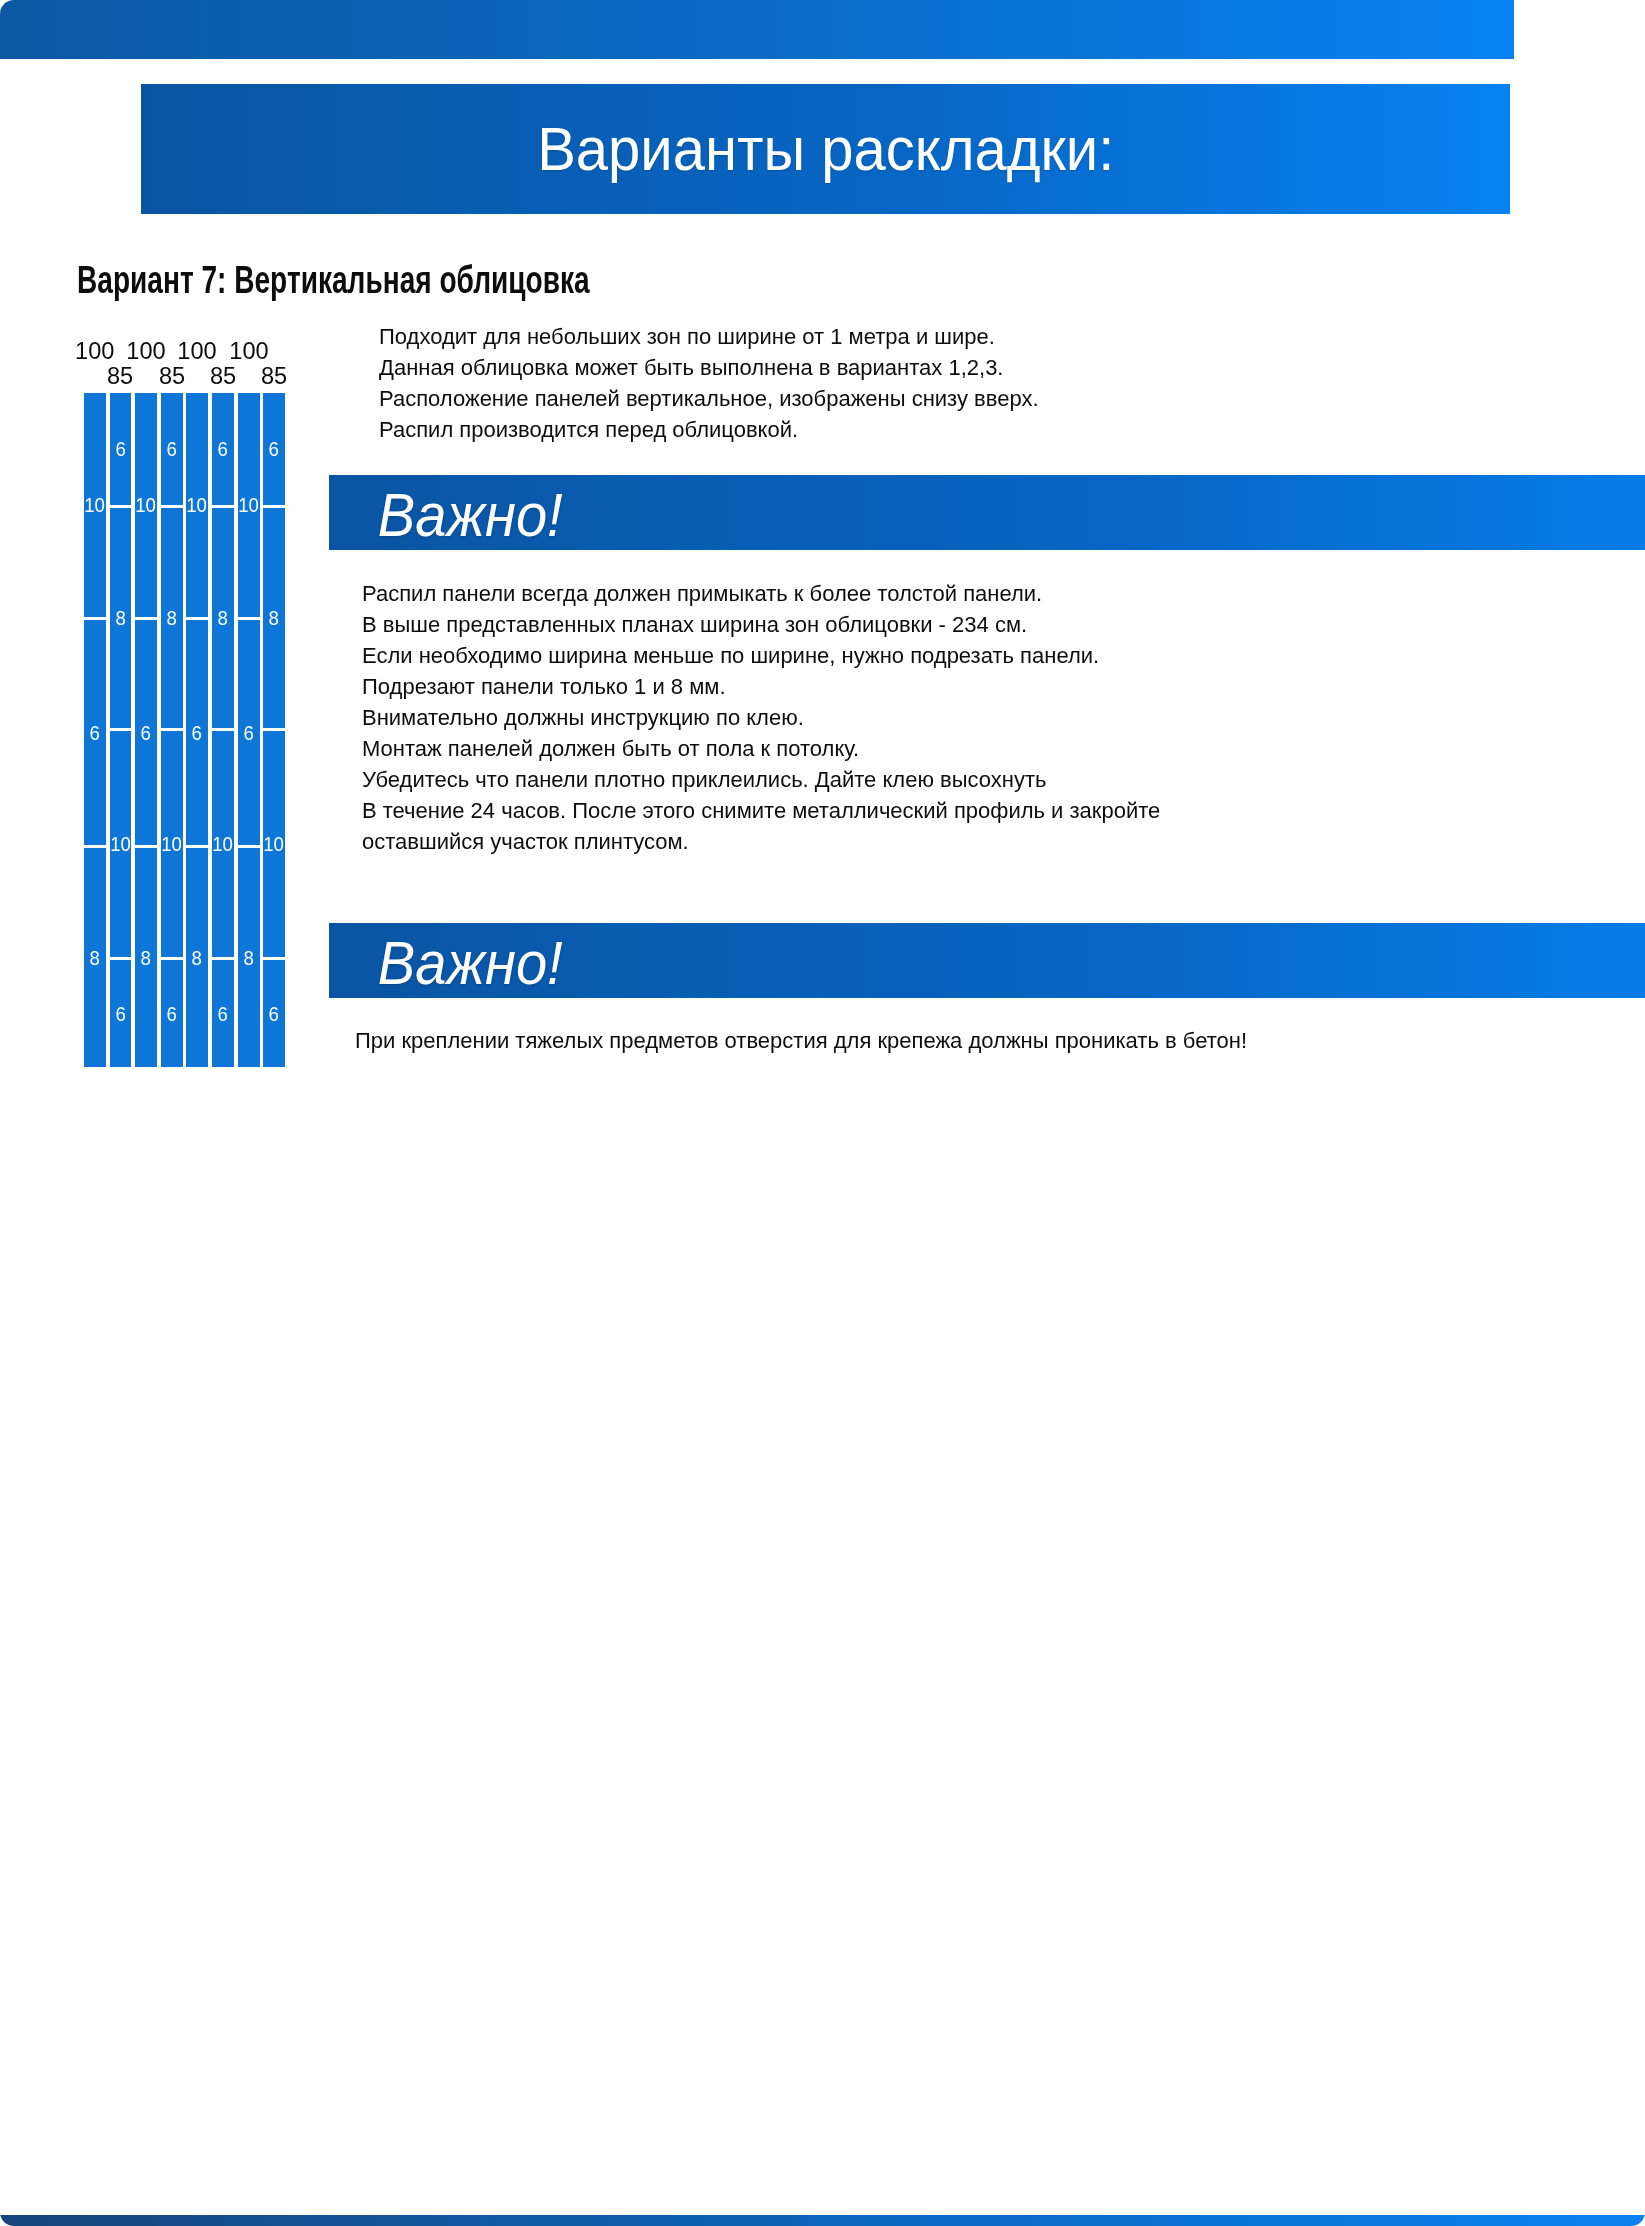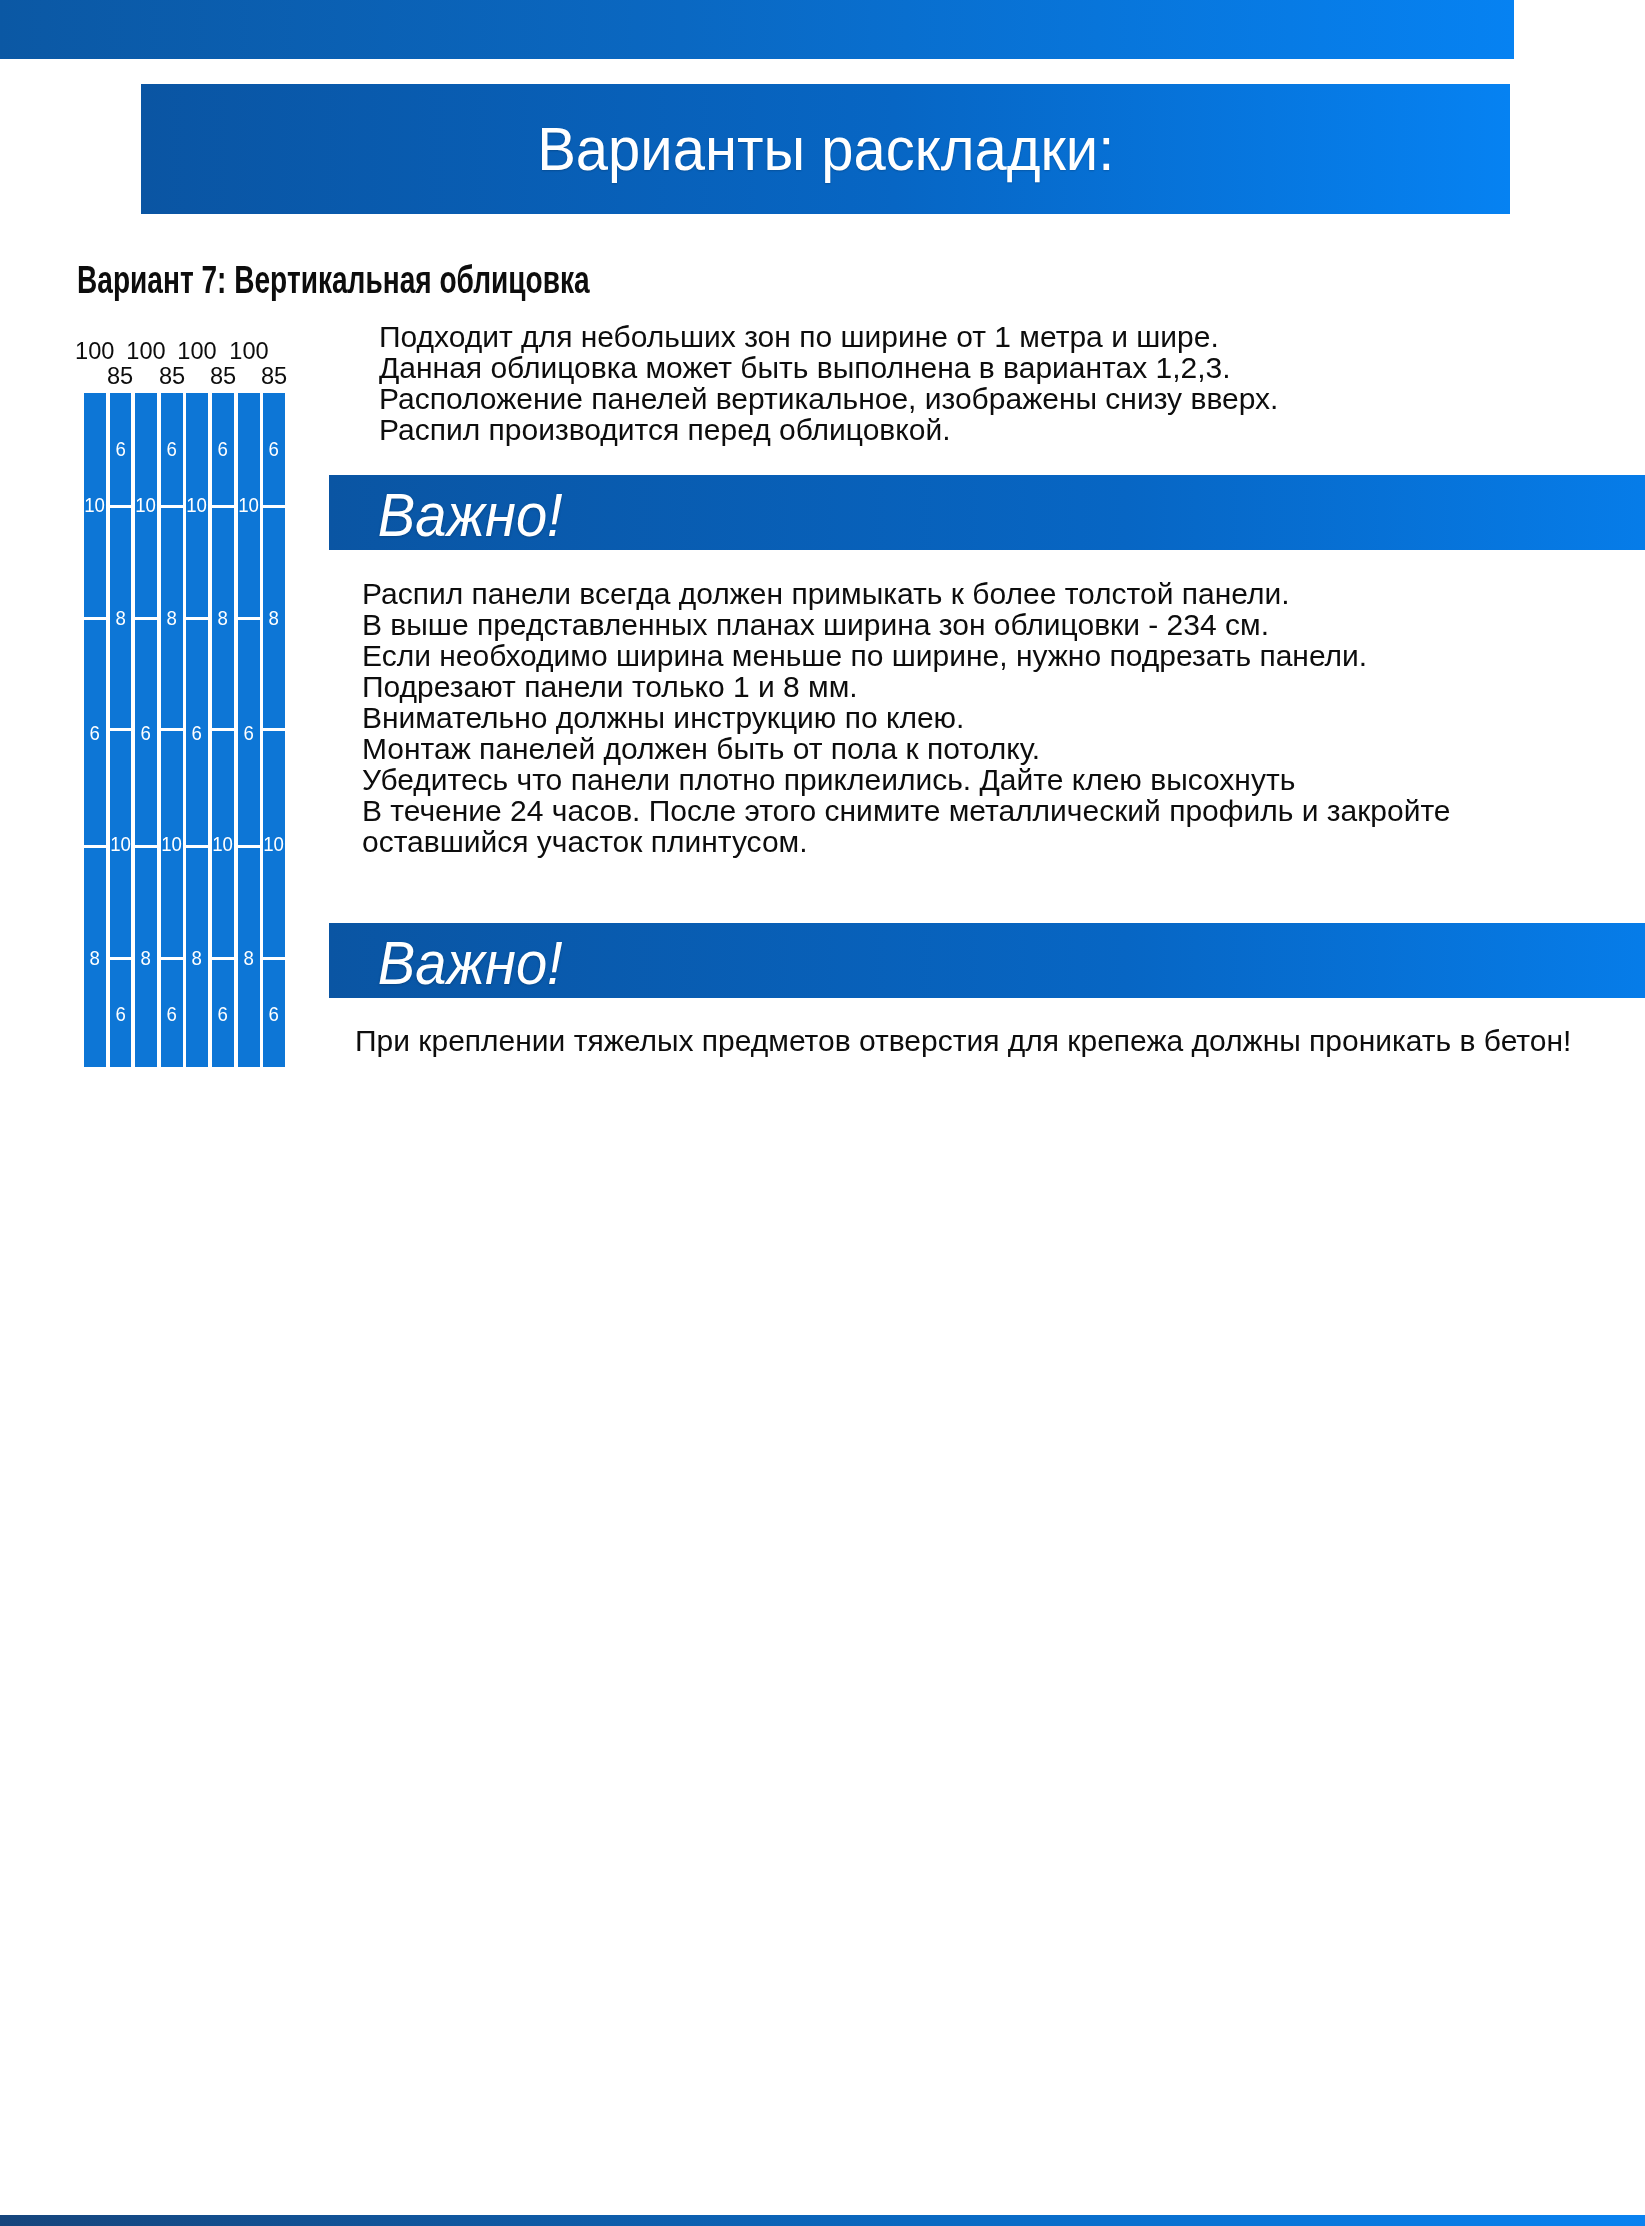--- a/index.html
+++ b/index.html
@@ -1,17 +1,17 @@
 <!DOCTYPE html>
 <html><head>
 <meta charset="utf-8">
 <style>
   html,body{margin:0;padding:0;background:#fff;}
   .page{position:relative;width:1645px;height:2226px;background:#ffffff;overflow:hidden;
-        font-family:"Liberation Sans",sans-serif;}
+        font-family:"Liberation Sans",sans-serif;border-radius:14px;}
 
   
   .top-bar{position:absolute;left:0;top:0;width:1514px;height:59px;
            background:linear-gradient(90deg,#0b58a4 0%,#0a68c2 45%,#0682f2 100%);}
 
   
   .title-banner{position:absolute;left:141px;top:84px;width:1369px;height:130px;
                 background:linear-gradient(90deg,#0a55a3 0%,#0766c4 55%,#0682f2 100%);
                 display:flex;align-items:center;justify-content:center;}
   .title-text{color:#fff;font-size:61px;letter-spacing:0;transform:scaleX(0.95);
@@ -28,21 +28,21 @@
              font-size:23.6px;line-height:24.6px;white-space:nowrap;font-weight:500;}
   .row-100{top:0;}
   .row-85{top:24.6px;}
   .panel-col{position:absolute;top:54px;width:21.7px;height:674px;background:#0d76d6;
              display:flex;flex-direction:column;}
   .panel-seg{display:flex;align-items:center;justify-content:center;box-sizing:border-box;}
   .panel-seg.divided{border-top:3px solid #ffffff;}
   .seg-label{color:#ffffff;font-size:20.7px;transform:scaleX(0.9);}
 
   
-  .textblock{position:absolute;color:#0d0d0d;font-size:30px;line-height:31px;}
+  .textblock{position:absolute;color:#0d0d0d;font-size:22px;line-height:31px;}
   .tline{white-space:nowrap;}
   .intro{left:379px;top:321px;}
   .para{left:362px;top:578px;}
   .note{left:355px;top:1025px;white-space:nowrap;}
 
   
   .banner{position:absolute;left:329px;width:1449px;height:75px;
           background:linear-gradient(90deg,#0a55a3 0%,#0766c4 55%,#0682f2 100%);
           display:flex;align-items:flex-end;overflow:hidden;font-style:italic;}
   .banner1{top:475px;}

